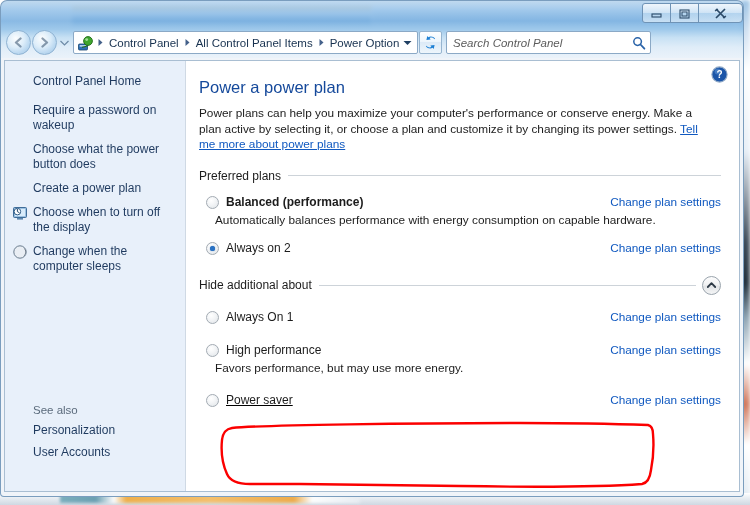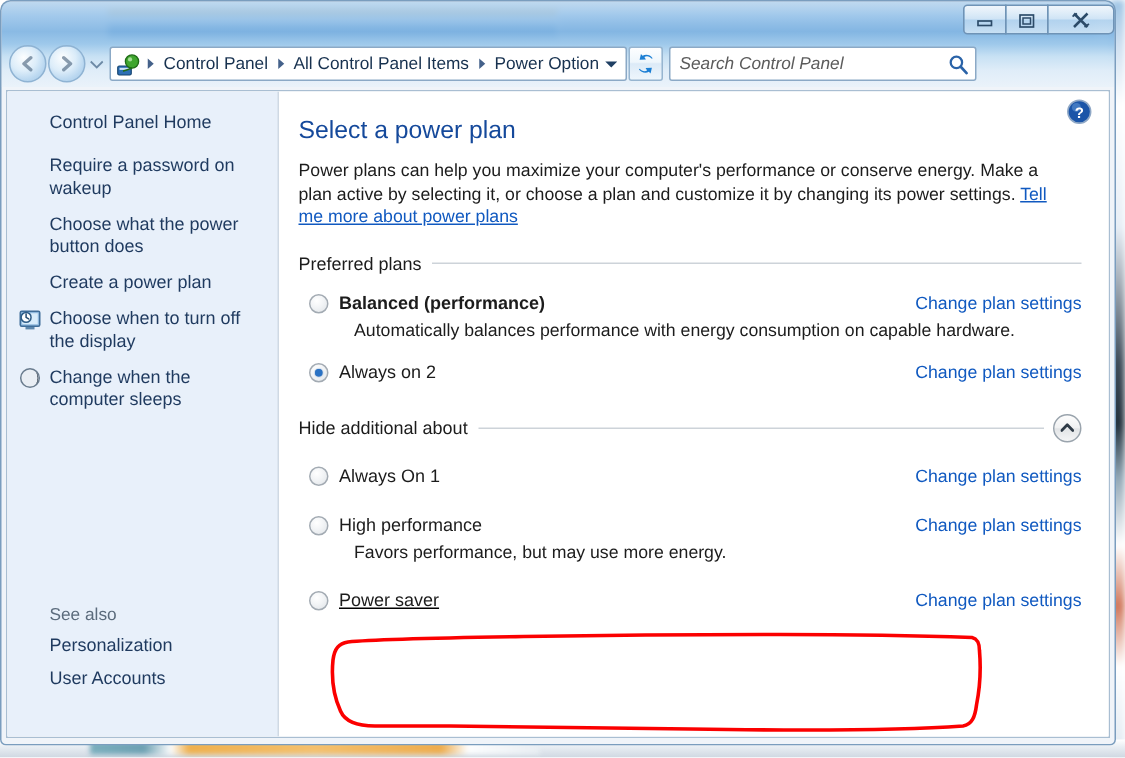--- a/index.html
+++ b/index.html
@@ -372,21 +372,21 @@
   .plan-name {
     font-size: 12px;
     color: #1c1c1c;
     cursor: pointer;
     line-height: 15px;
   }
   .plan-name.bold { font-weight: bold; }
   .plan-desc {
     font-size: 11.8px;
     color: #1c1c1c;
-    margin-left: 30px;
+    margin-left: 9px;
     margin-top: 3px;
     line-height: 15px;
   }
   .plan-link {
     position: absolute;
     right: 18px; top: 0px;
     font-size: 11.8px;
     color: #1059c0;
     cursor: pointer;
   }
@@ -554,21 +554,21 @@
       <div class="main">
 
         <div class="help-btn">
           <svg width="17" height="17" viewBox="0 0 17 17">
             <circle cx="8.5" cy="8.5" r="7.6" fill="#1b55a8" stroke="#8fa8c6" stroke-width="1.1"></circle>
             <circle cx="6.6" cy="5.6" r="3" fill="#4f85c9" opacity=".75"></circle>
             <text x="8.5" y="12.4" font-family="Liberation Sans, sans-serif" font-size="10" font-weight="bold" fill="#ffffff" text-anchor="middle">?</text>
           </svg>
         </div>
 
-        <div class="h1">Select a power plan</div>
+        <div class="h1">Power a power plan</div>
 
         <div class="intro">
           <span>Power plans can help you maximize your computer's performance or conserve energy. Make a plan active by selecting it, or choose a plan and customize it by changing its power settings. </span><a>Tell me more about power plans</a>
         </div>
 
         <div class="grouphead">
           <span class="gtitle">Preferred plans</span>
           <span class="gline"></span>
         </div>
 

